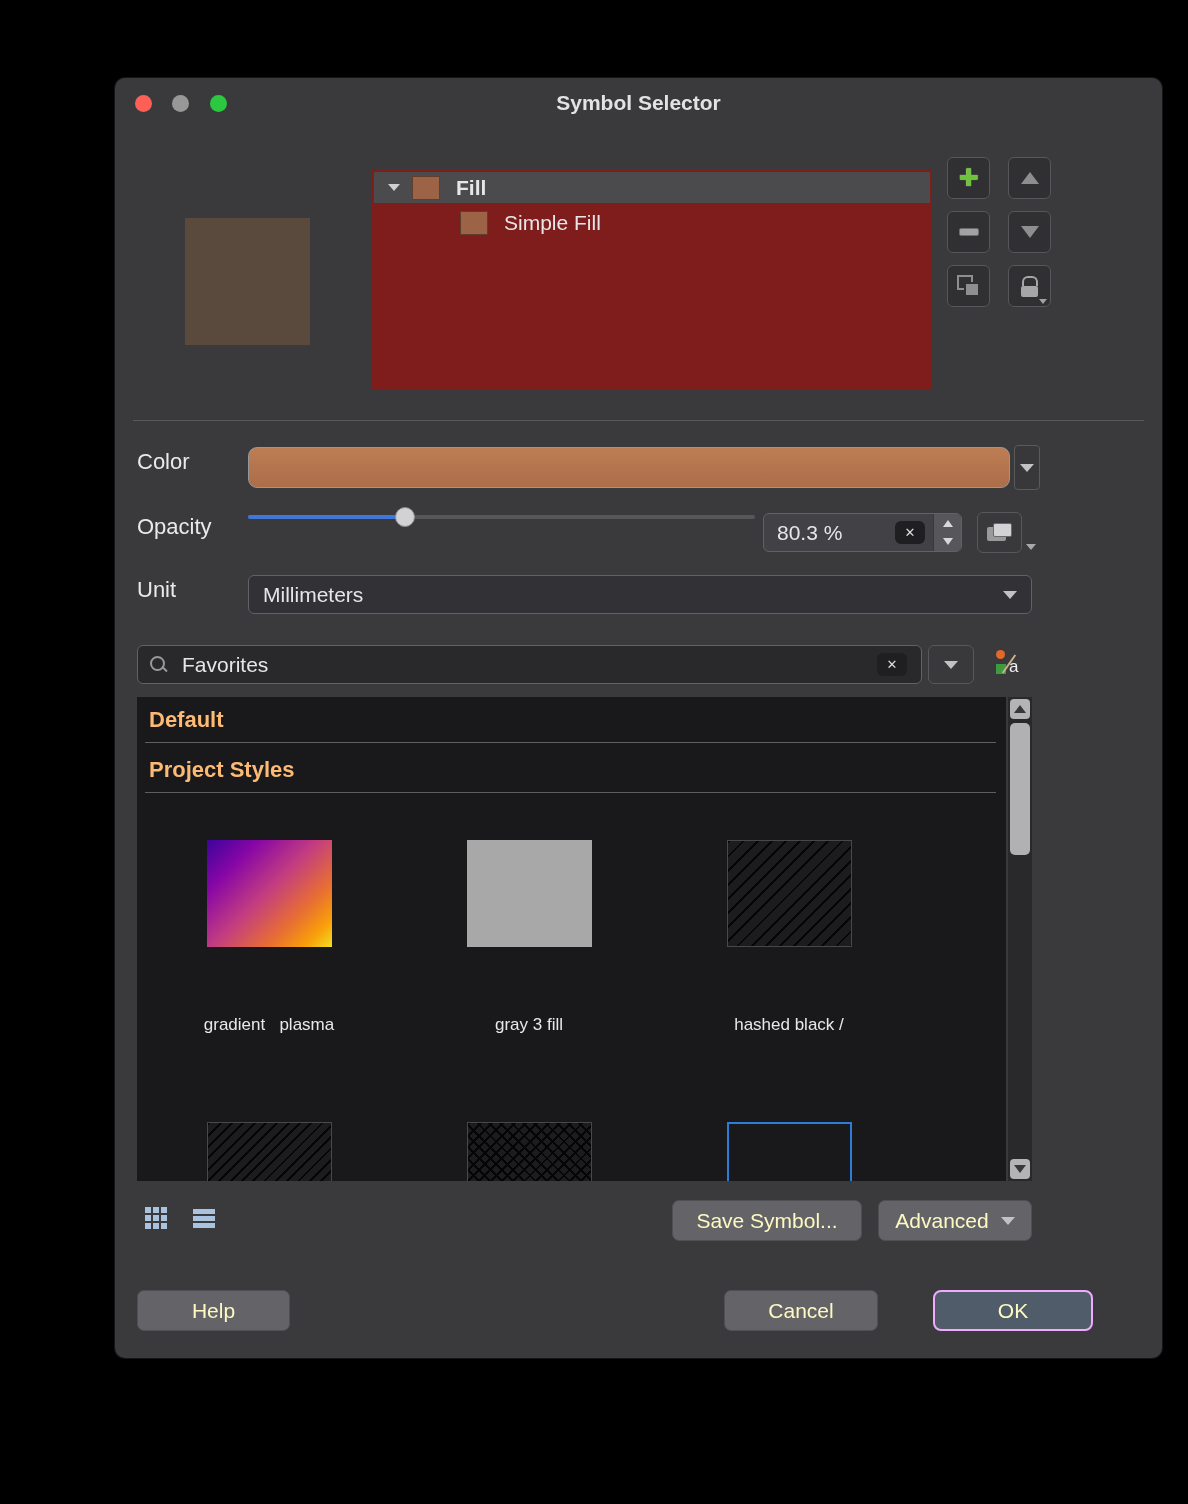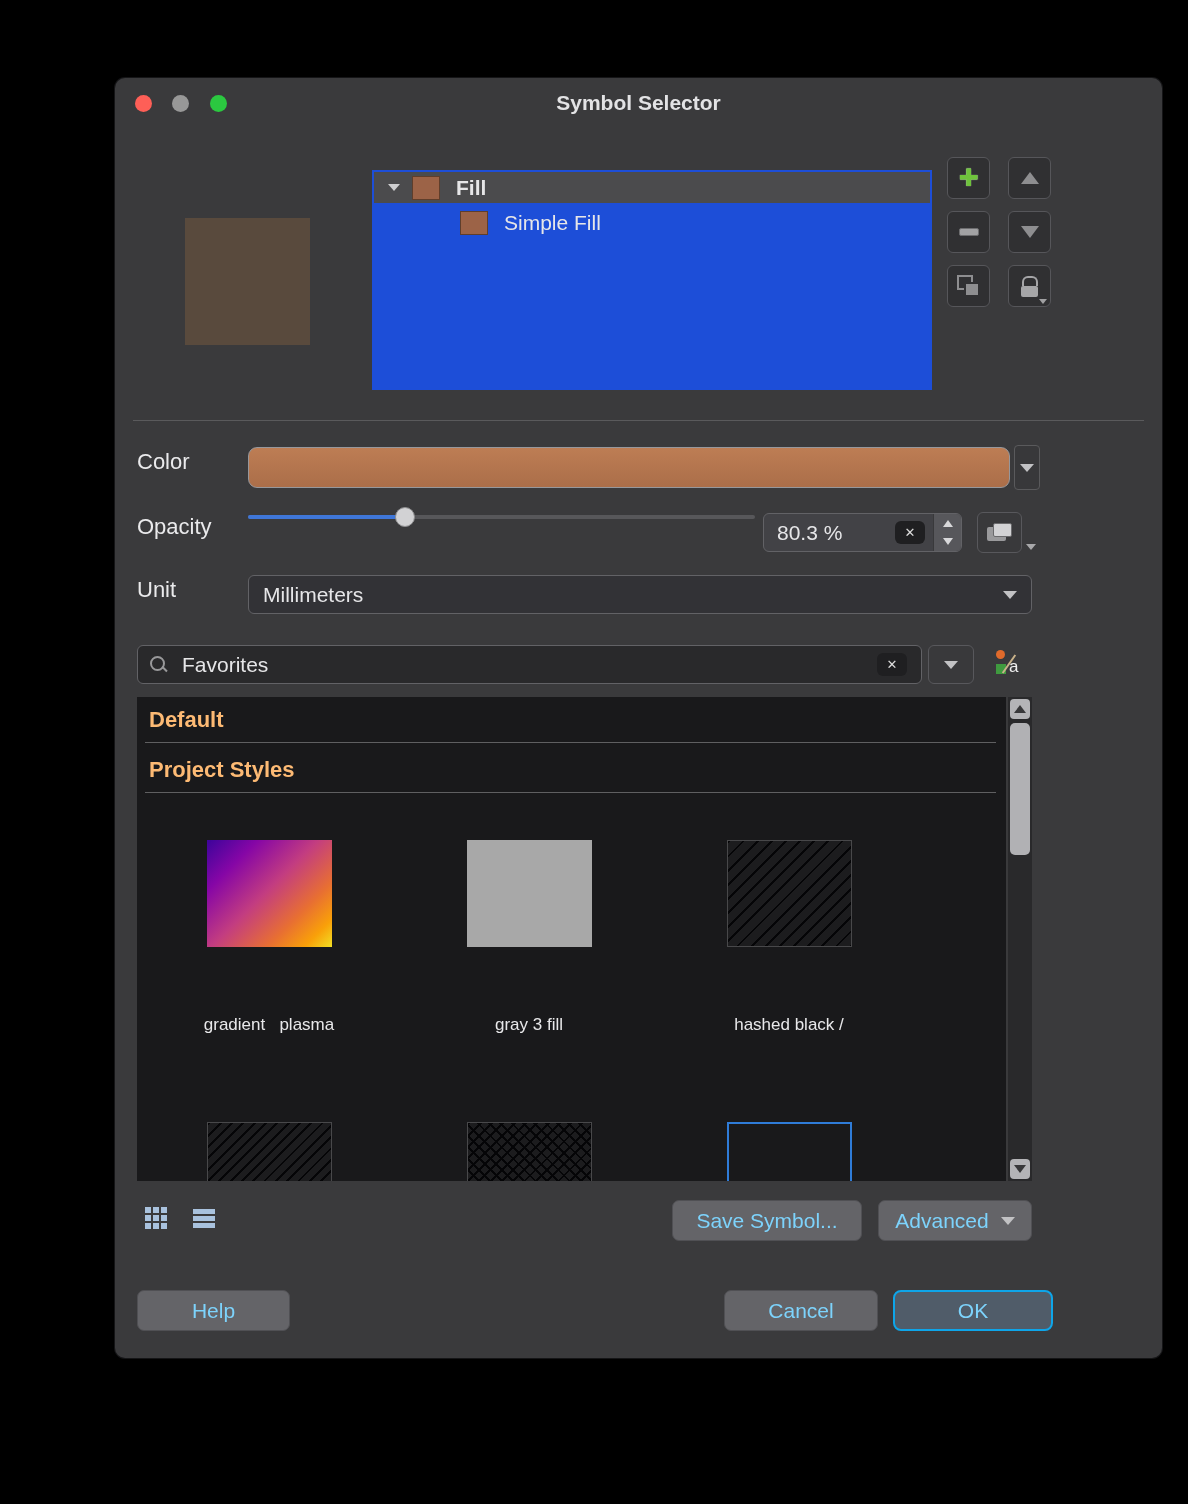--- a/index.html
+++ b/index.html
@@ -11,21 +11,21 @@
   
   .titlebar{position:absolute;top:0;left:0;right:0;height:50px;}
   .title{line-height:50px;text-align:center;font-weight:bold;font-size:21px;color:#e3e3e5;}
   .tl{position:absolute;top:17px;width:17px;height:17px;border-radius:50%;}
   .tl.red{left:20px;background:#fe5f57;}
   .tl.gray{left:57px;background:#989898;}
   .tl.green{left:95px;background:#2bc840;}
 
   
   .preview{position:absolute;left:70px;top:140px;width:125px;height:127px;background:#594a3d;}
-  .tree{position:absolute;left:257px;top:92px;width:560px;height:220px;background:#1d4ed8;}
+  .tree{position:absolute;left:257px;top:92px;width:560px;height:220px;background:#7f1d1d;}
   .tree-row{position:absolute;left:2px;right:2px;height:31px;display:flex;align-items:center;}
   .tree-row.sel{background:#4b4b4d;}
   .tree-arrow{width:0;height:0;border-left:6px solid transparent;border-right:6px solid transparent;
               border-top:7px solid #cfcfd1;margin-left:14px;}
   .tree-swatch{width:26px;height:22px;background:#9c6347;border:1px solid #5f3e2b;margin-left:12px;}
   .tree-label{margin-left:16px;font-size:21px;}
   .tree-label.b{font-weight:bold;}
 
   
   .sqbtn{position:absolute;width:43px;height:42px;background:#303032;border:1px solid #56565a;
@@ -122,23 +122,23 @@
   .scroll-thumb{position:absolute;left:2px;top:26px;width:20px;height:132px;background:#b1b1b4;border-radius:5px;}
 
   
   .icon-btn{position:absolute;width:32px;height:32px;display:flex;align-items:center;justify-content:center;}
   .grid-glyph{position:relative;width:6px;height:6px;background:#a9c2de;margin-right:16px;margin-bottom:16px;
               box-shadow:8px 0 #a9c2de,16px 0 #a9c2de,0 8px #a9c2de,8px 8px #a9c2de,16px 8px #a9c2de,
                          0 16px #a9c2de,8px 16px #a9c2de,16px 16px #a9c2de;}
   .list-glyph{position:relative;width:22px;height:5px;background:#a9c2de;margin-bottom:14px;
               box-shadow:0 7px #a9c2de,0 14px #a9c2de;}
   .btn{position:absolute;height:41px;background:#646468;border:1px solid #505054;border-radius:7px;
-       display:flex;align-items:center;justify-content:center;font-size:21px;color:#7dd3fc;box-sizing:border-box;}
+       display:flex;align-items:center;justify-content:center;font-size:21px;color:#fef9c3;box-sizing:border-box;}
   .btn .caret{margin-left:12px;}
-  .btn.ok{background:#505c69;border:2px solid #0ea5e9;border-radius:8px;}
+  .btn.ok{background:#505c69;border:2px solid #f0abfc;border-radius:8px;margin-left:40px;}
 </style>
 </head>
 <body>
 
 <div class="stage">
   <div class="dialog">
 
     <div class="titlebar">
       <span class="tl red"></span>
       <span class="tl gray"></span>

